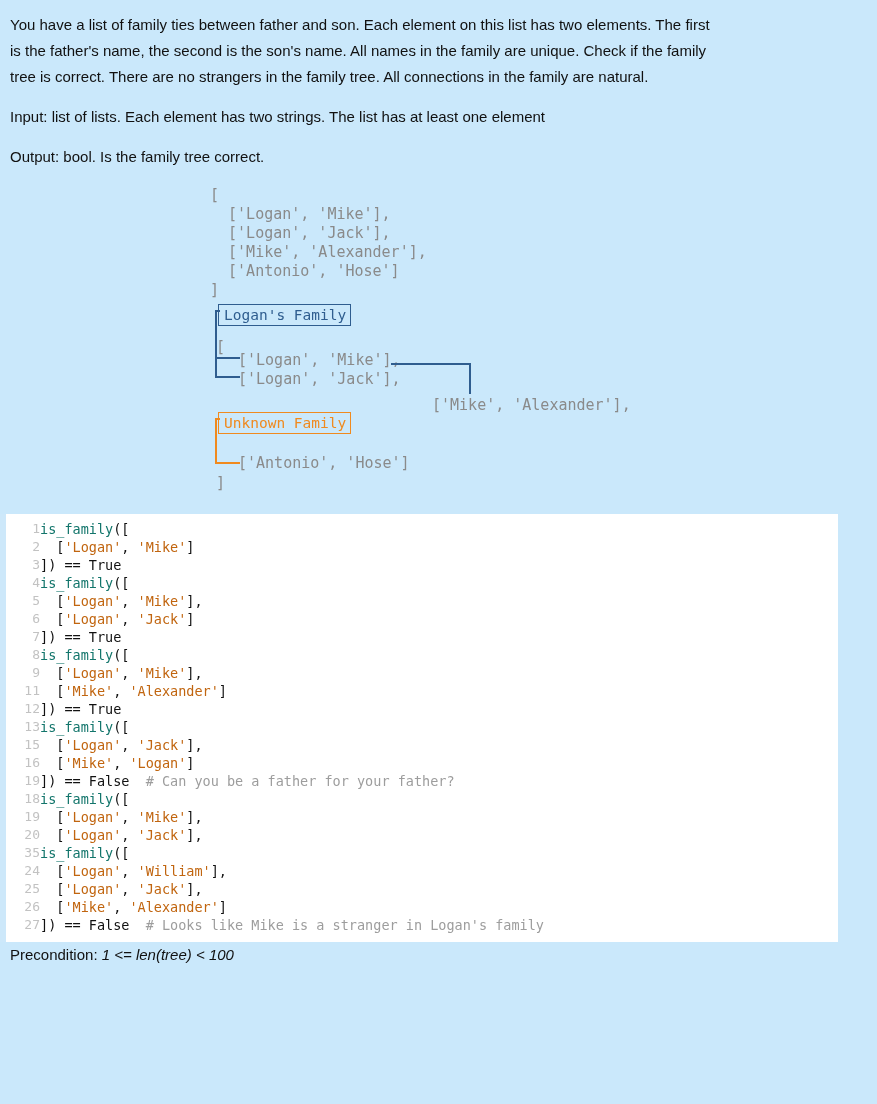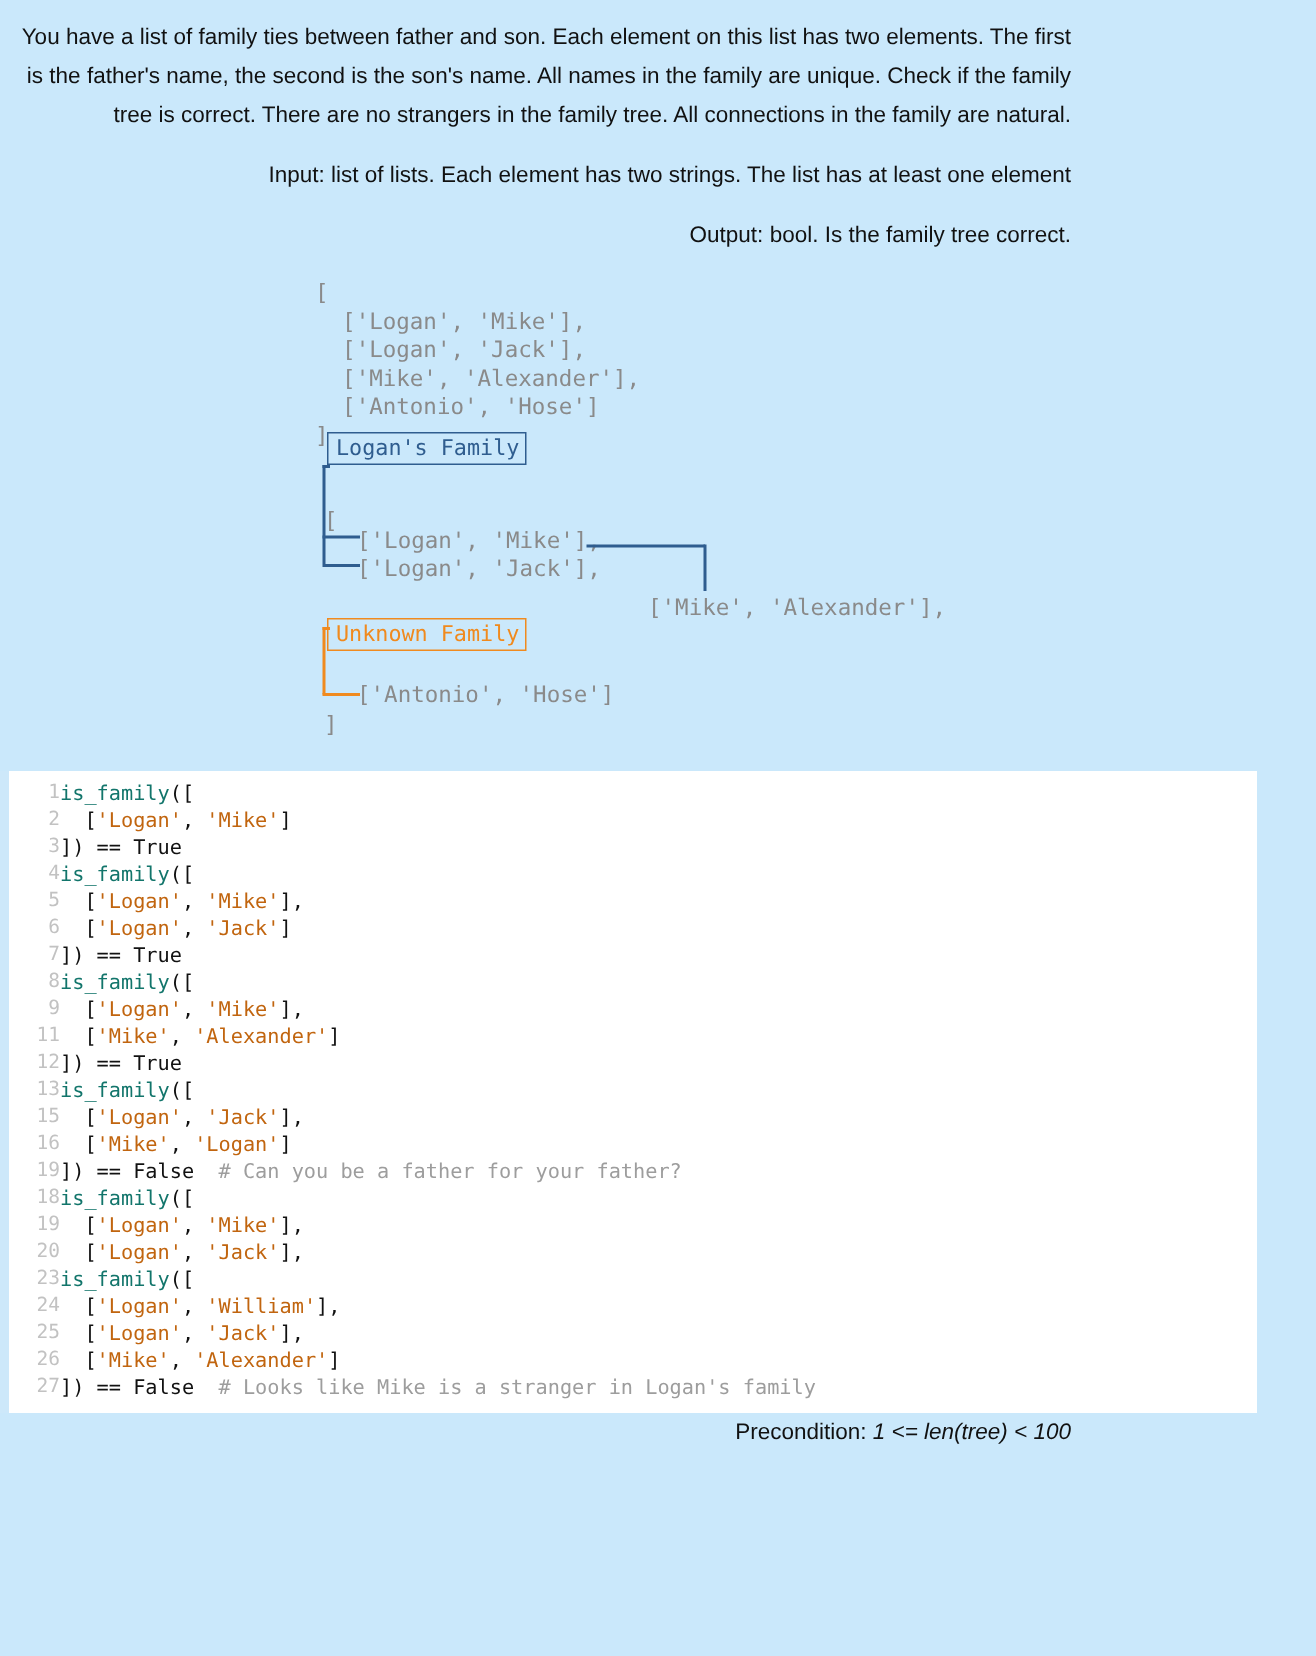--- a/index.html
+++ b/index.html
@@ -12,21 +12,20 @@
     background: #cae8fb;
     font-family: "Liberation Sans", sans-serif;
     color: #1a1a1a;
     overflow: hidden;
     position: relative;
   }
   .page {
     padding: 0 10px;
     box-sizing: border-box;
     width: 724px;
-    text-align: right;
   }
   p.para {
     margin: 0;
     padding: 0;
     font-size: 15px;
     line-height: 26px;
     color: #111;
   }
   .block-gap-1 { height: 12px; }
   .block-gap-2 { height: 14px; }
@@ -140,21 +139,21 @@
 
   <div class="diagram">
 
     <div class="dline" style="left:200px; top:0px;">[</div>
     <div class="dline" style="left:200px; top:19px;">  ['Logan', 'Mike'],</div>
     <div class="dline" style="left:200px; top:38px;">  ['Logan', 'Jack'],</div>
     <div class="dline" style="left:200px; top:57px;">  ['Mike', 'Alexander'],</div>
     <div class="dline" style="left:200px; top:76px;">  ['Antonio', 'Hose']</div>
     <div class="dline" style="left:200px; top:95px;">]</div>
 
-    <div class="boxlabel" style="left:208px; top:102px;">Logan's Family</div>
+    <div class="boxlabel" style="left:208px; top:118px;">Logan's Family</div>
 
     <div class="conn h" style="left:205px; top:124px; width:5px;"></div>
     <div class="conn v" style="left:205px; top:124px; height:66px;"></div>
     <div class="conn h" style="left:205px; top:171px; width:25px;"></div>
     <div class="conn h" style="left:205px; top:190px; width:25px;"></div>
 
     <div class="dline" style="left:206px; top:152px;">[</div>
     <div class="dline" style="left:228px; top:165px;">['Logan', 'Mike'],</div>
     <div class="dline" style="left:228px; top:184px;">['Logan', 'Jack'],</div>
 
@@ -245,21 +244,21 @@
         </tr>
         <tr>
           <td class="lnum">19</td>
           <td class="lcode"><span class="tok-pl">  [</span><span class="tok-str">'Logan'</span><span class="tok-pl">, </span><span class="tok-str">'Mike'</span><span class="tok-pl">],</span></td>
         </tr>
         <tr>
           <td class="lnum">20</td>
           <td class="lcode"><span class="tok-pl">  [</span><span class="tok-str">'Logan'</span><span class="tok-pl">, </span><span class="tok-str">'Jack'</span><span class="tok-pl">],</span></td>
         </tr>
         <tr>
-          <td class="lnum">23</td>
+          <td class="lnum">35</td>
           <td class="lcode"><span class="tok-fn">is_family</span><span class="tok-pl">([</span></td>
         </tr>
         <tr>
           <td class="lnum">24</td>
           <td class="lcode"><span class="tok-pl">  [</span><span class="tok-str">'Logan'</span><span class="tok-pl">, </span><span class="tok-str">'William'</span><span class="tok-pl">],</span></td>
         </tr>
         <tr>
           <td class="lnum">25</td>
           <td class="lcode"><span class="tok-pl">  [</span><span class="tok-str">'Logan'</span><span class="tok-pl">, </span><span class="tok-str">'Jack'</span><span class="tok-pl">],</span></td>
         </tr>

